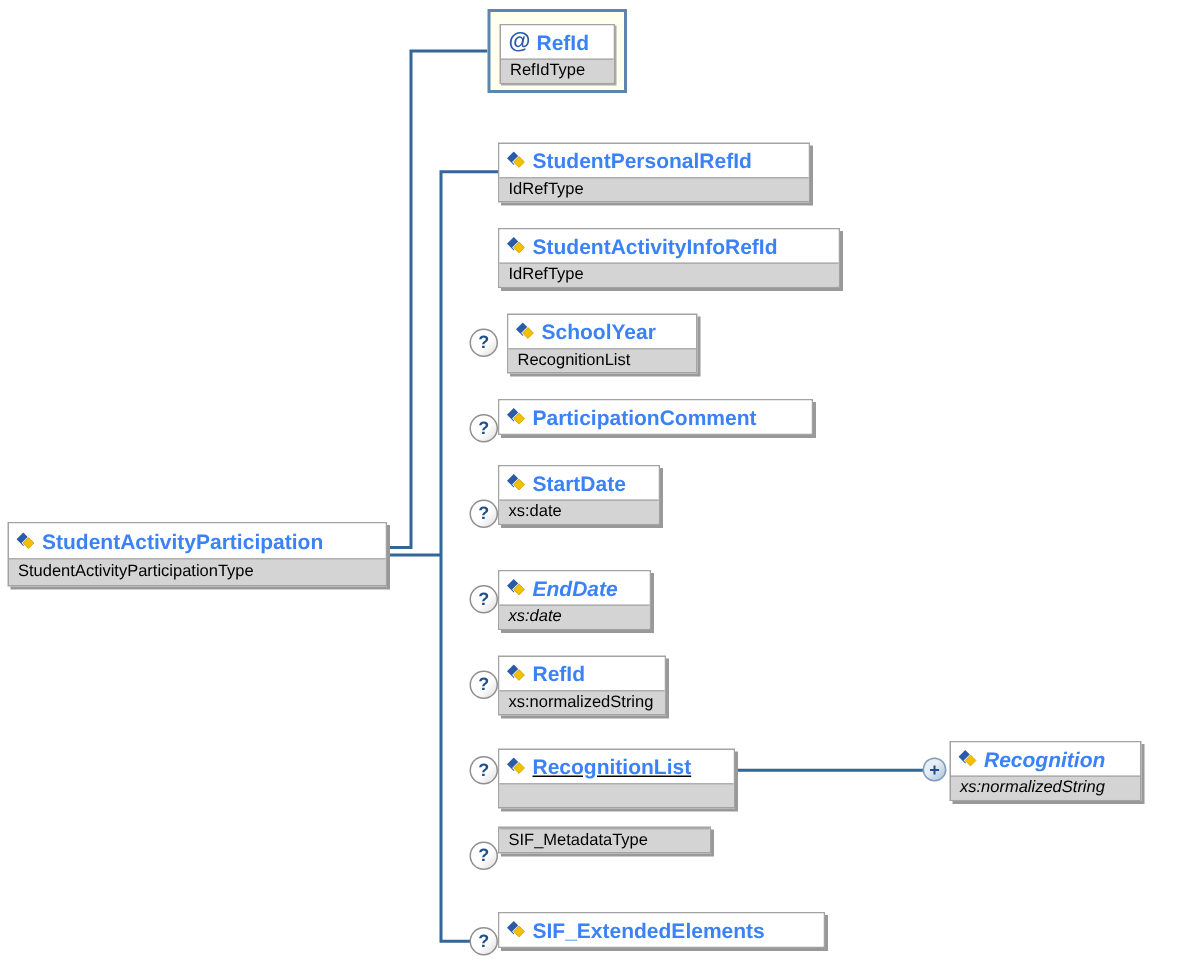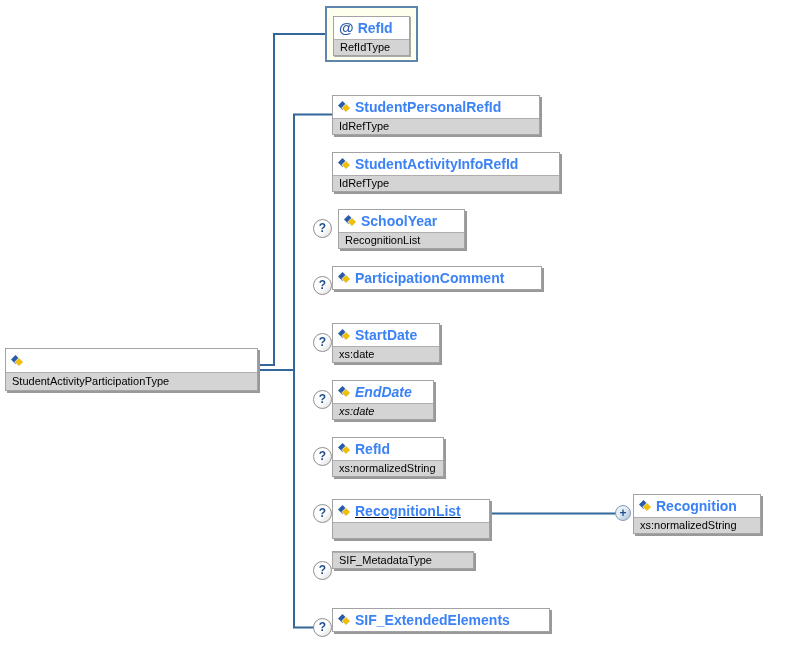--- a/index.html
+++ b/index.html
@@ -59,20 +59,21 @@
 
   <div class="node root-node" style="left:5px;top:348px;width:253px;">
     <div class="name-row">
       <span class="el-icon">
           <svg width="13" height="12" viewBox="0 0 13 12">
             <polygon points="4.5,0 9,4.5 4.5,9 0,4.5" fill="#2a5ba8"></polygon>
             <polygon points="7.8,2.6 12.2,7 7.8,11.4 3.4,7" fill="#ffffff"></polygon>
             <polygon points="8,3.4 11.6,7 8,10.6 4.4,7" fill="#f3c000" stroke="#c79a00" stroke-width="0.5"></polygon>
           </svg>
         </span>
+      <span class="el-name">StudentActivityParticipation</span>
     </div>
     <div class="type-row">StudentActivityParticipationType</div>
   </div>
 
   <div class="attr-wrap" style="left:325px;top:6px;width:93px;height:56px;">
     <div class="node" style="left:6px;top:8px;width:77px;">
       <div class="name-row">
         <span class="at-icon">@</span>
         <span class="el-name">RefId</span>
       </div>
@@ -128,21 +129,21 @@
             <svg width="13" height="12" viewBox="0 0 13 12">
               <polygon points="4.5,0 9,4.5 4.5,9 0,4.5" fill="#2a5ba8"></polygon>
               <polygon points="7.8,2.6 12.2,7 7.8,11.4 3.4,7" fill="#ffffff"></polygon>
               <polygon points="8,3.4 11.6,7 8,10.6 4.4,7" fill="#f3c000" stroke="#c79a00" stroke-width="0.5"></polygon>
             </svg>
           </span>
           <span class="el-name">ParticipationComment</span>
         </div>
       </div>
       <span class="badge badge-q" style="left: 313px; top: 333px;">?</span>
-      <div class="node" style="left: 332px; top: 323px; width: 108px;">
+      <div class="node" style="left: 332px; top: 310px; width: 108px;">
         <div class="name-row">
           <span class="el-icon">
             <svg width="13" height="12" viewBox="0 0 13 12">
               <polygon points="4.5,0 9,4.5 4.5,9 0,4.5" fill="#2a5ba8"></polygon>
               <polygon points="7.8,2.6 12.2,7 7.8,11.4 3.4,7" fill="#ffffff"></polygon>
               <polygon points="8,3.4 11.6,7 8,10.6 4.4,7" fill="#f3c000" stroke="#c79a00" stroke-width="0.5"></polygon>
             </svg>
           </span>
           <span class="el-name">StartDate</span>
         </div>
@@ -203,21 +204,21 @@
               <polygon points="7.8,2.6 12.2,7 7.8,11.4 3.4,7" fill="#ffffff"></polygon>
               <polygon points="8,3.4 11.6,7 8,10.6 4.4,7" fill="#f3c000" stroke="#c79a00" stroke-width="0.5"></polygon>
             </svg>
           </span>
           <span class="el-name">SIF_ExtendedElements</span>
         </div>
       </div>
     </div>
 
   <span class="badge badge-p" style="left:615px;top:505px;">+</span>
-  <div class="node" style="left:633px;top:494px;width:128px;">
+  <div class="node" style="left:633px;top:494px;width:128px;font-style:italic;">
     <div class="name-row">
       <span class="el-icon">
           <svg width="13" height="12" viewBox="0 0 13 12">
             <polygon points="4.5,0 9,4.5 4.5,9 0,4.5" fill="#2a5ba8"></polygon>
             <polygon points="7.8,2.6 12.2,7 7.8,11.4 3.4,7" fill="#ffffff"></polygon>
             <polygon points="8,3.4 11.6,7 8,10.6 4.4,7" fill="#f3c000" stroke="#c79a00" stroke-width="0.5"></polygon>
           </svg>
         </span>
       <span class="el-name">Recognition</span>
     </div>

